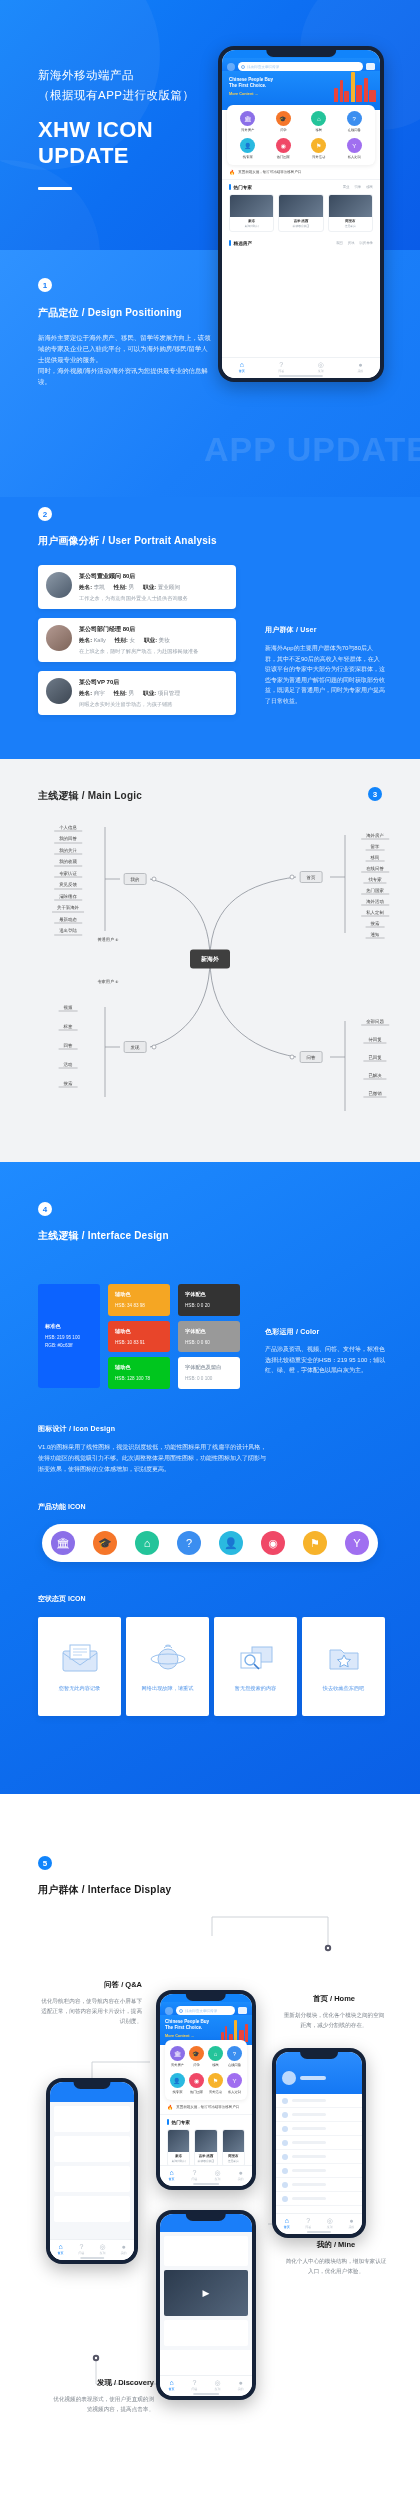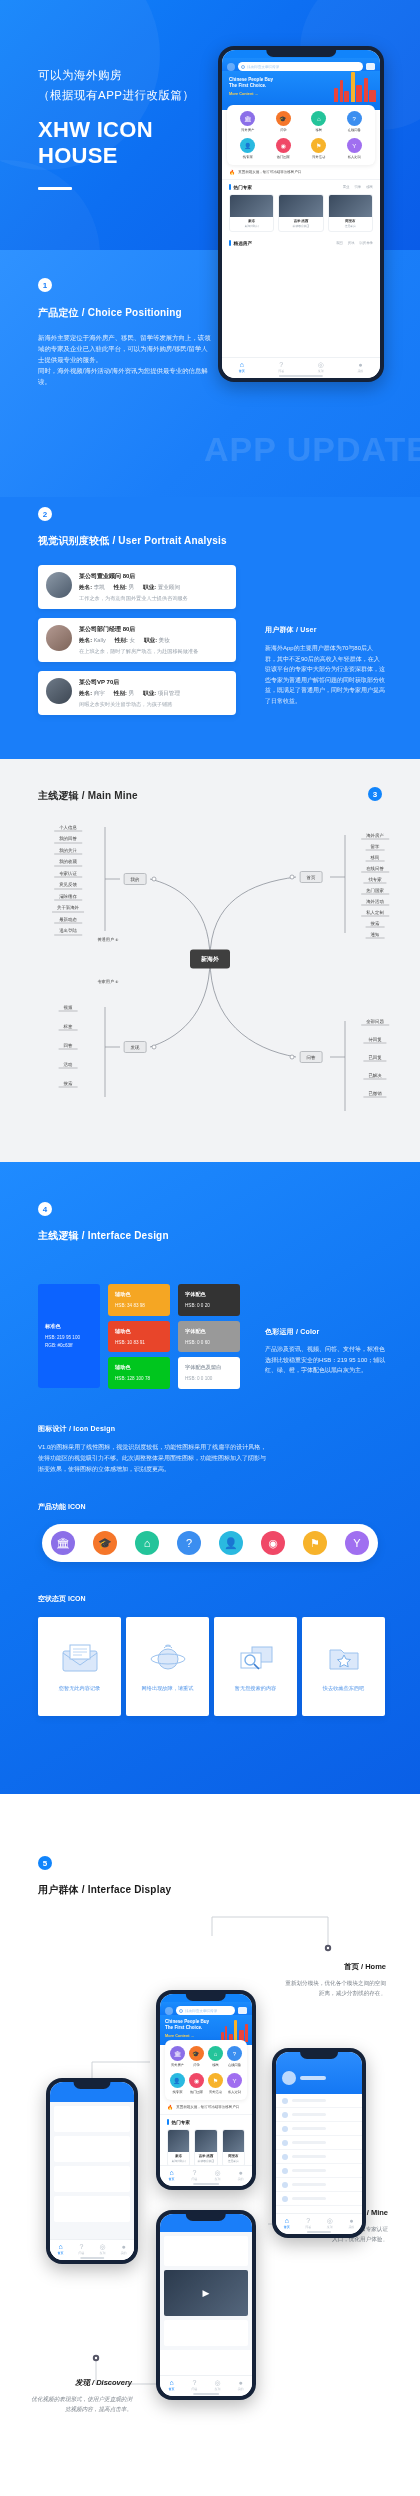--- a/index.html
+++ b/index.html
@@ -167,46 +167,46 @@
       box-shadow:0 2px 7px rgba(0,0,0,.08);}
   .ec .cap{font-size:5.2px;color:#4e93e8;}
 
   
   .sec5{position:absolute;left:0;top:1794px;width:420px;height:702px;background:#fff;}
   .s5-head{position:absolute;left:38px;top:62px;}
   .s5-head .sec-h{color:#1a1a1a;margin-top:13px;}
   .anno{position:absolute;width:104px;}
   .anno .at{font-size:7.5px;font-weight:700;color:#1a1a1a;margin-bottom:6px;}
   .anno .ap{font-size:5.6px;color:#7b828a;line-height:10px;}
-  .anno.r{text-align:right;}
+  .anno.r{text-align:center;margin-top:32px;}
   .anno.l{text-align:right;}
 </style>
 </head>
 <body>
 
 <div class="page">
 
   <div class="hero">
     <div class="blob1"></div>
     <div class="blob2"></div>
     <div class="blob3"></div>
     <div class="hero-text">
-      <div class="hero-sub1">可以为海外购房</div>
+      <div class="hero-sub1">新海外移动端产品</div>
       <div class="hero-sub2">（根据现有APP进行改版篇）</div>
       <div class="hero-title">XHW ICON</div>
-      <div class="hero-title">HOUSE</div>
+      <div class="hero-title">UPDATE</div>
       <div class="hero-rule"></div>
     </div>
   </div>
 
   <div class="sec1">
     <div class="watermark">APP UPDATE</div>
     <div class="s1-wrap">
       <div class="badge">1</div>
-      <div class="sec-h">产品定位 / Choice Positioning</div>
+      <div class="sec-h">产品定位 / Design Positioning</div>
       <div class="sec-p" style="white-space:pre-line">新海外主要定位于海外房产、移民、留学等发展方向上，该领域的专家及企业已入驻此平台，可以为海外购房/移民/留学人士提供最专业的服务。
 同时，海外视频/海外活动/海外资讯为您提供最专业的信息解读。</div>
     </div>
   </div>
 
   <div class="phone" style="left:218px; top:46px; width:166px; height:336px;">
     <div class="screen">
       <div class="notch"></div>
       <div class="statusbar"></div>
 
@@ -335,21 +335,21 @@
             <div class="tl">我的</div>
           </div>
         </div>
       <div class="homebar"></div>
     </div>
   </div>
 
   <div class="sec2">
     <div class="s2-head">
       <div class="badge">2</div>
-      <div class="sec-h">视觉识别度较低 / User Portrait Analysis</div>
+      <div class="sec-h">用户画像分析 / User Portrait Analysis</div>
     </div>
     <div class="u-cards" id="ucards">
         <div class="u-card">
           <div class="u-av "></div>
           <div style="flex:1">
             <div class="u-ttl">某公司置业顾问  80后</div>
             <div class="u-row">
               <div><b>姓名:</b> <span>李凯</span></div>
               <div><b>性别:</b> <span>男</span></div>
               <div><b>职业:</b> <span>置业顾问</span></div>
@@ -383,21 +383,21 @@
         </div>
       </div>
     <div class="s2-right">
       <div class="sec-h">用户群体 / User</div>
       <div class="sec-p">新海外App的主要用户群体为70与80后人群，其中不乏90后的高收入年轻群体，在入驻该平台的专家中大部分为行业资深群体，这些专家为普通用户解答问题的同时获取部分收益，既满足了普通用户，同时为专家用户提高了日常收益。</div>
     </div>
   </div>
 
   <div class="sec3">
     <div class="s3-head">
-      <div class="sec-h">主线逻辑 / Main Mine</div>
+      <div class="sec-h">主线逻辑 / Main Logic</div>
     </div>
     <div class="s3-badge">
       <div class="badge solid">3</div>
     </div>
     <div class="mindmap" id="mindmap">
       <svg width="420" height="330" style="position:absolute;left:0;top:0">
         <g fill="none" stroke="#8c9199" stroke-width=".8">
           <path d="M210,138 C210,80 250,62 296,56"></path>
           <path d="M210,138 C210,200 250,228 296,236"></path>
           <path d="M210,138 C210,82 175,64 150,58"></path>
@@ -582,21 +582,25 @@
           <circle cx="92" cy="302" r="1.2"></circle>
         <circle cx="96" cy="564" r="1.2"></circle>
           <circle cx="330" cy="396" r="1.2"></circle>
         </g>
     </svg>
 
     <div class="anno r" style="left:282px;top:168px;">
       <div class="at">首页 / Home</div>
       <div class="ap">重新划分模块，优化各个模块之间的空间距离，减少分割线的存在。</div>
     </div>
-    <div class="anno l" style="left:28px;top:584px;font-style:italic;">
+    <div class="anno l" style="left:38px;top:186px;">
+      <div class="at">问答 / Q&amp;A</div>
+      <div class="ap">优化导航栏内容，使导航内容在小屏幕下适配正常，问答内容采用卡片设计，提高识别度。</div>
+    </div>
+    <div class="anno l" style="left:50px;top:584px;">
       <div class="at">发现 / Discovery</div>
       <div class="ap">优化视频的表现形式，使用户更直观的浏览视频内容，提高点击率。</div>
     </div>
     <div class="anno r" style="left:284px;top:414px;">
       <div class="at">我的 / Mine</div>
       <div class="ap">简化个人中心的模块结构，增加专家认证入口，优化用户体验。</div>
     </div>
   </div>
 
   <div class="phone" style="left:46px;top:2078px;width:92px;height:186px;">

